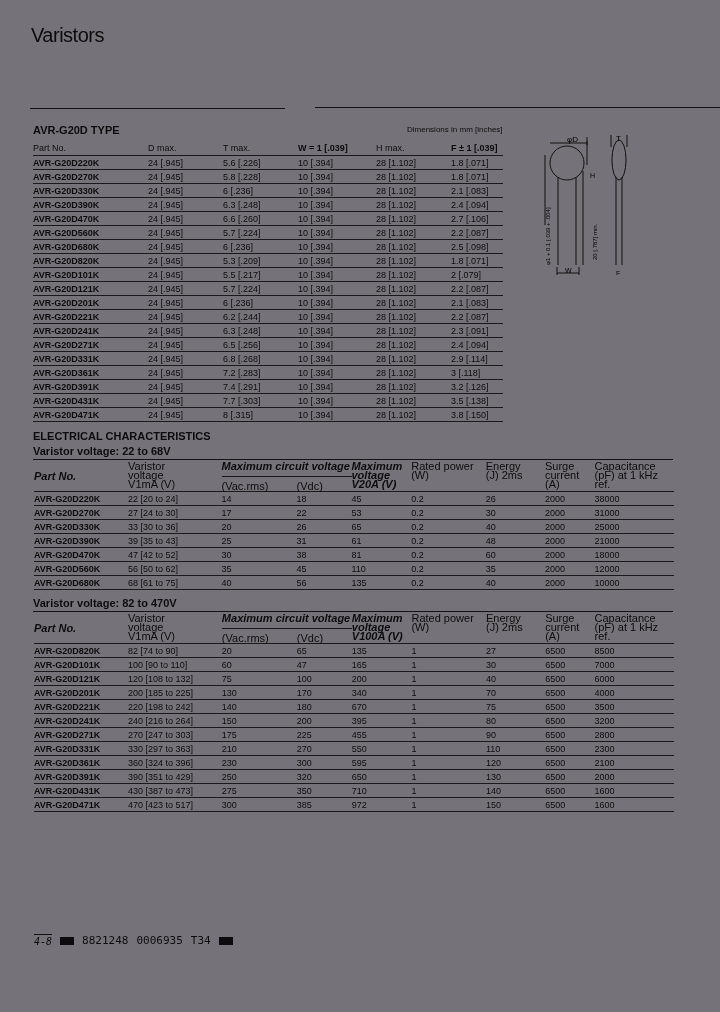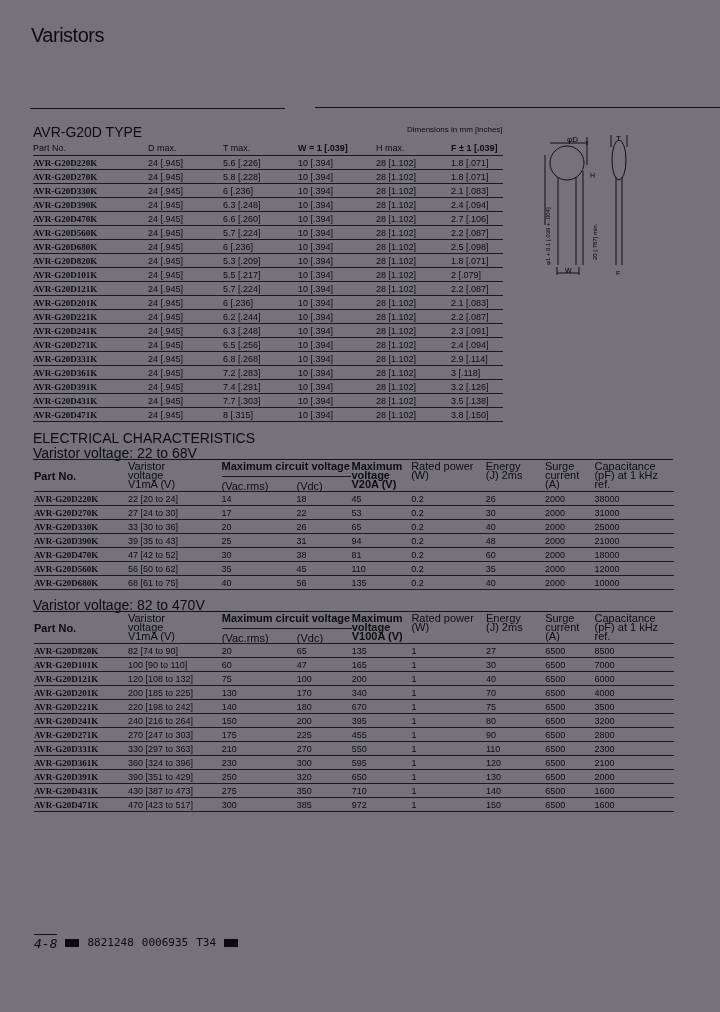--- a/index.html
+++ b/index.html
@@ -1,32 +1,32 @@
 <!DOCTYPE html>
 <html><head>
 <meta charset="utf-8">
 <style>
   html, body { margin:0; padding:0; }
   body { width:720px; height:1012px; background:#757379; font-family:"Liberation Sans", sans-serif; color:#0c0c0e; position:relative; overflow:hidden; }
   .title { position:absolute; left:31px; top:24px; font-size:20px; letter-spacing:-0.5px; }
   .rule { position:absolute; height:1px; background:#141416; }
-  .sec-title { position:absolute; font-weight:normal; font-size:14px; }
+  .sec-title { position:absolute; font-weight:bold; font-size:11px; }
   .dimnote { position:absolute; font-size:8px; left:407px; top:125px; }
   table { border-collapse:collapse; position:absolute; font-size:9px; }
   td, th { padding:0; white-space:nowrap; font-weight:normal; text-align:left; }
-  .pn { font-weight:bold;font-family:Liberation Serif, serif; }
+  .pn { font-weight:bold; }
   .t1 td { height:13px; border-bottom:1px solid #1a1a1c; }
   .t1 th { height:15px; font-size:9px; border-bottom:1px solid #1a1a1c; }
   .t1 th.b { font-weight:bold; }
   .e td { height:13px; border-bottom:1px solid #1a1a1c; }
   .e th { font-size:11px; line-height:9px; vertical-align:top; border-bottom:1px solid #1a1a1c; }
-  .e th.bold { font-weight:bold; }
+  .e th.bold { font-weight:bold;font-style:italic; }
   .footer { position:absolute; left:34px; top:934px; font-family:"DejaVu Sans Mono", monospace; font-size:11px; display:flex; align-items:center; gap:8px; }
   .blk { display:inline-block; width:14px; height:8px; background:#0c0c0e; }
-  .pg { font-size:13px; font-style:italic; border-top:1px solid #111; padding-top:1px; }
+  .pg { font-size:10px; font-style:italic; border-top:1px solid #111; padding-top:1px; }
   svg { position:absolute; }
 </style>
 </head>
 <body>
 
 <div class="title">Varistors</div>
 <div class="rule" style="left:30px;top:108px;width:255px;"></div>
 <div class="rule" style="left:315px;top:107px;width:405px;"></div>
 
 <div class="sec-title" style="left:33px;top:124px;">AVR-G20D TYPE</div>
@@ -321,21 +321,21 @@
         <td>0.2</td>
         <td>40</td>
         <td>2000</td>
         <td>25000</td>
       </tr>
       <tr>
         <td class="pn">AVR-G20D390K</td>
         <td>39 [35 to 43]</td>
         <td>25</td>
         <td>31</td>
-        <td>94</td>
+        <td>61</td>
         <td>0.2</td>
         <td>48</td>
         <td>2000</td>
         <td>21000</td>
       </tr>
       <tr>
         <td class="pn">AVR-G20D470K</td>
         <td>47 [42 to 52]</td>
         <td>30</td>
         <td>38</td>

